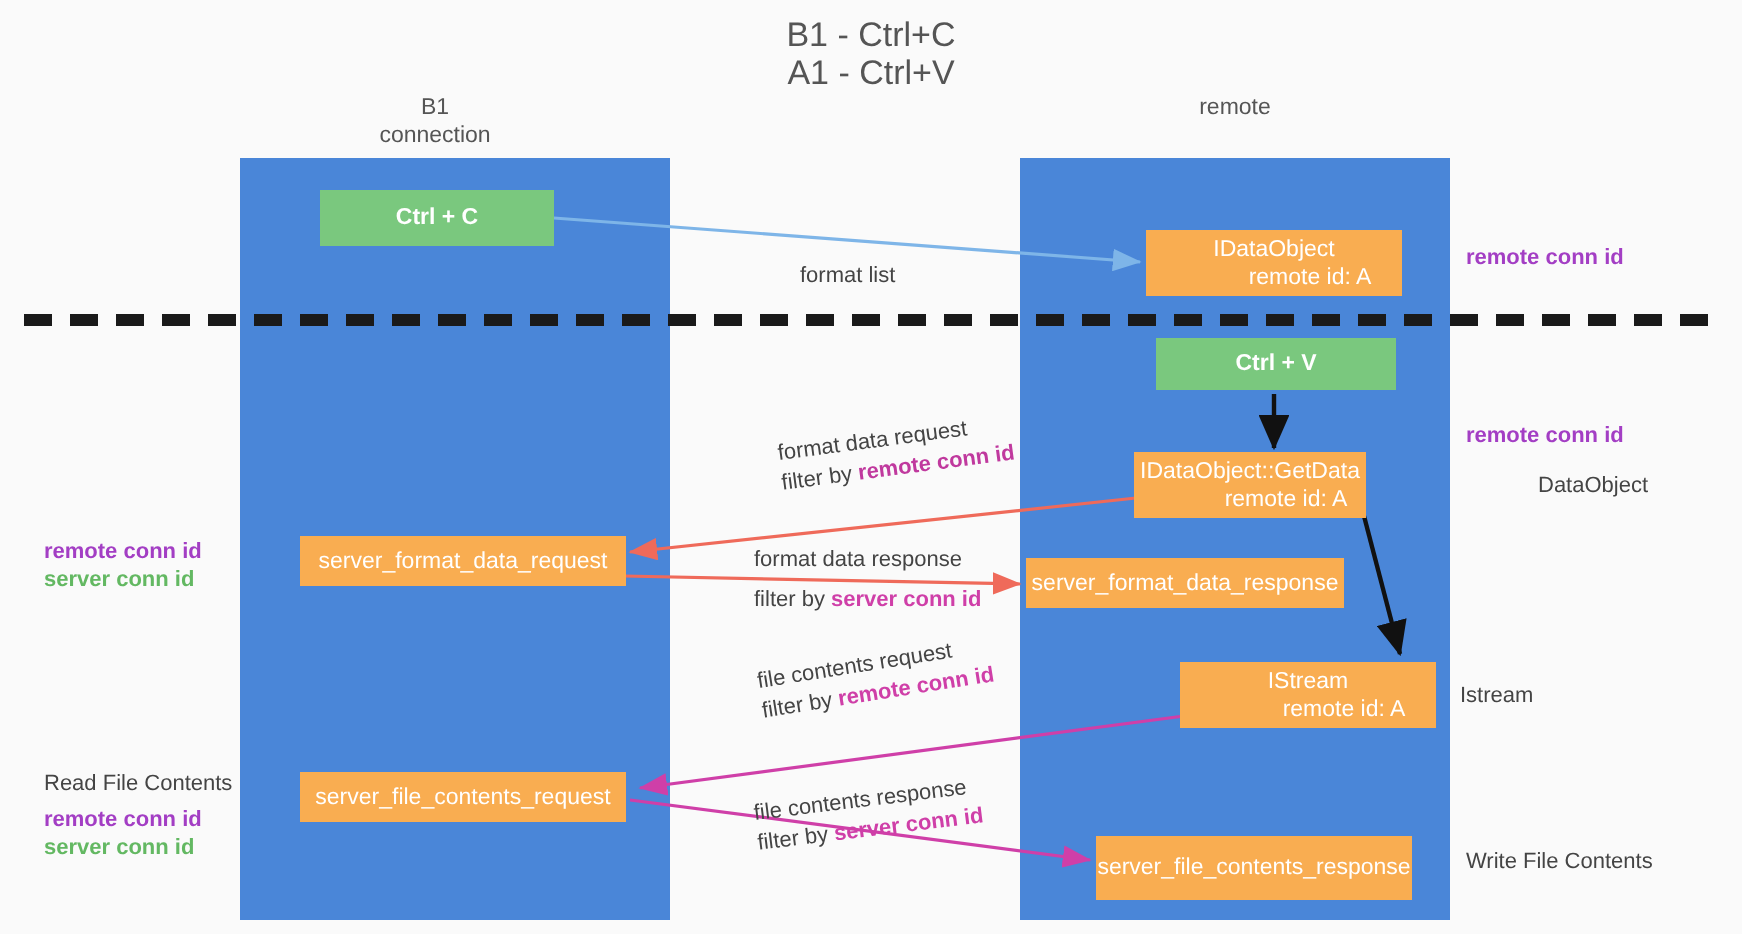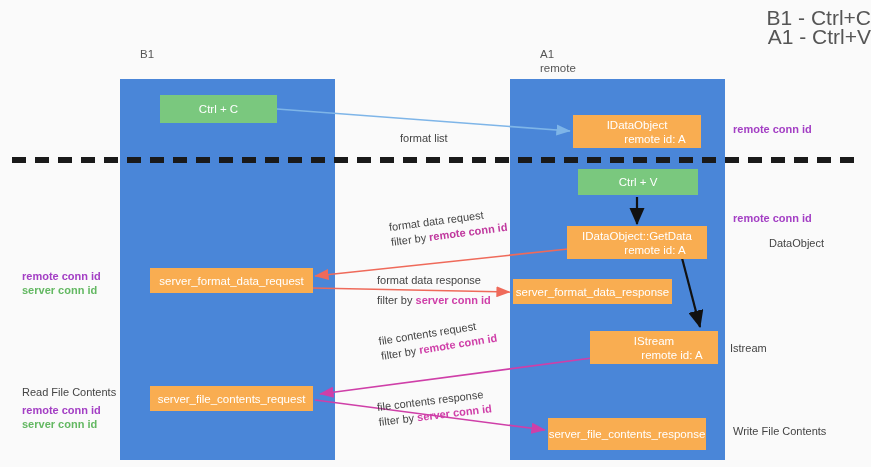--- a/index.html
+++ b/index.html
@@ -20,30 +20,30 @@
     left: 0; top: 0;
     width: 871px;
     height: 467px;
   }
 
   
   #title {
     position: absolute;
     left: 0; top: 8px;
     width: 871px;
-    text-align: right;
-    font-size: 21px;
+    text-align: center;
+    font-size: 17px;
     line-height: 19px;
     color: #555555;
   }
 
   
   .col-header {
     position: absolute;
-    text-align: left;
+    text-align: center;
     font-size: 11.5px;
     line-height: 14px;
     color: #555555;
   }
   #hdr-b1 { left: 140px; top: 47px; width: 155px; }
   #hdr-a1 { left: 540px; top: 47px; width: 155px; }
 
   
   .node {
     position: absolute;
@@ -51,21 +51,21 @@
     display: flex;
     flex-direction: column;
     align-items: center;
     justify-content: center;
     color: #ffffff;
     font-size: 11.5px;
     line-height: 14px;
     text-align: center;
     padding: 2px 4px;
   }
-  .node.green { background: #7ac87e; }
+  .node.green { background: #7ac87e; font-weight: bold; }
   .node.orange { background: #f9ad51; }
   .node .l2 { display: block; margin-left: 36px; }
 
   
   .side-label {
     position: absolute;
     font-size: 11px;
     line-height: 14px;
     white-space: nowrap;
   }
@@ -126,40 +126,40 @@
   <line x1="315" y1="400" x2="545" y2="430" stroke="#cf3fa8" stroke-width="1.6" marker-end="url(#ah-magenta)"></line>
 </svg>
 
 <div id="title">
   <div>B1 - Ctrl+C</div>
   <div>A1 - Ctrl+V</div>
 </div>
 
 <div class="col-header" id="hdr-b1">
   <div>B1</div>
+  <div>connection</div>
 </div>
 <div class="col-header" id="hdr-a1">
-  <div>A1</div>
   <div>remote</div>
 </div>
 
 <div class="node green" style="left:160px; top:95px; width:117px; height:28px;">
   <span>Ctrl + C</span>
 </div>
 
 <div class="node orange" style="left:573px; top:115px; width:128px; height:33px;justify-content:flex-end;">
   <span>IDataObject</span>
   <span class="l2">remote id: A</span>
 </div>
 
 <div class="node green" style="left:578px; top:169px; width:120px; height:26px;">
   <span>Ctrl + V</span>
 </div>
 
-<div class="node orange" style="left:567px; top:226px; width:140px; height:33px;">
+<div class="node orange" style="left:567px; top:226px; width:116px; height:33px;">
   <span>IDataObject::GetData</span>
   <span class="l2">remote id: A</span>
 </div>
 
 <div class="node orange" style="left:150px; top:268px; width:163px; height:25px;">
   <span>server_format_data_request</span>
 </div>
 
 <div class="node orange" style="left:513px; top:279px; width:159px; height:25px;">
   <span>server_format_data_response</span>

